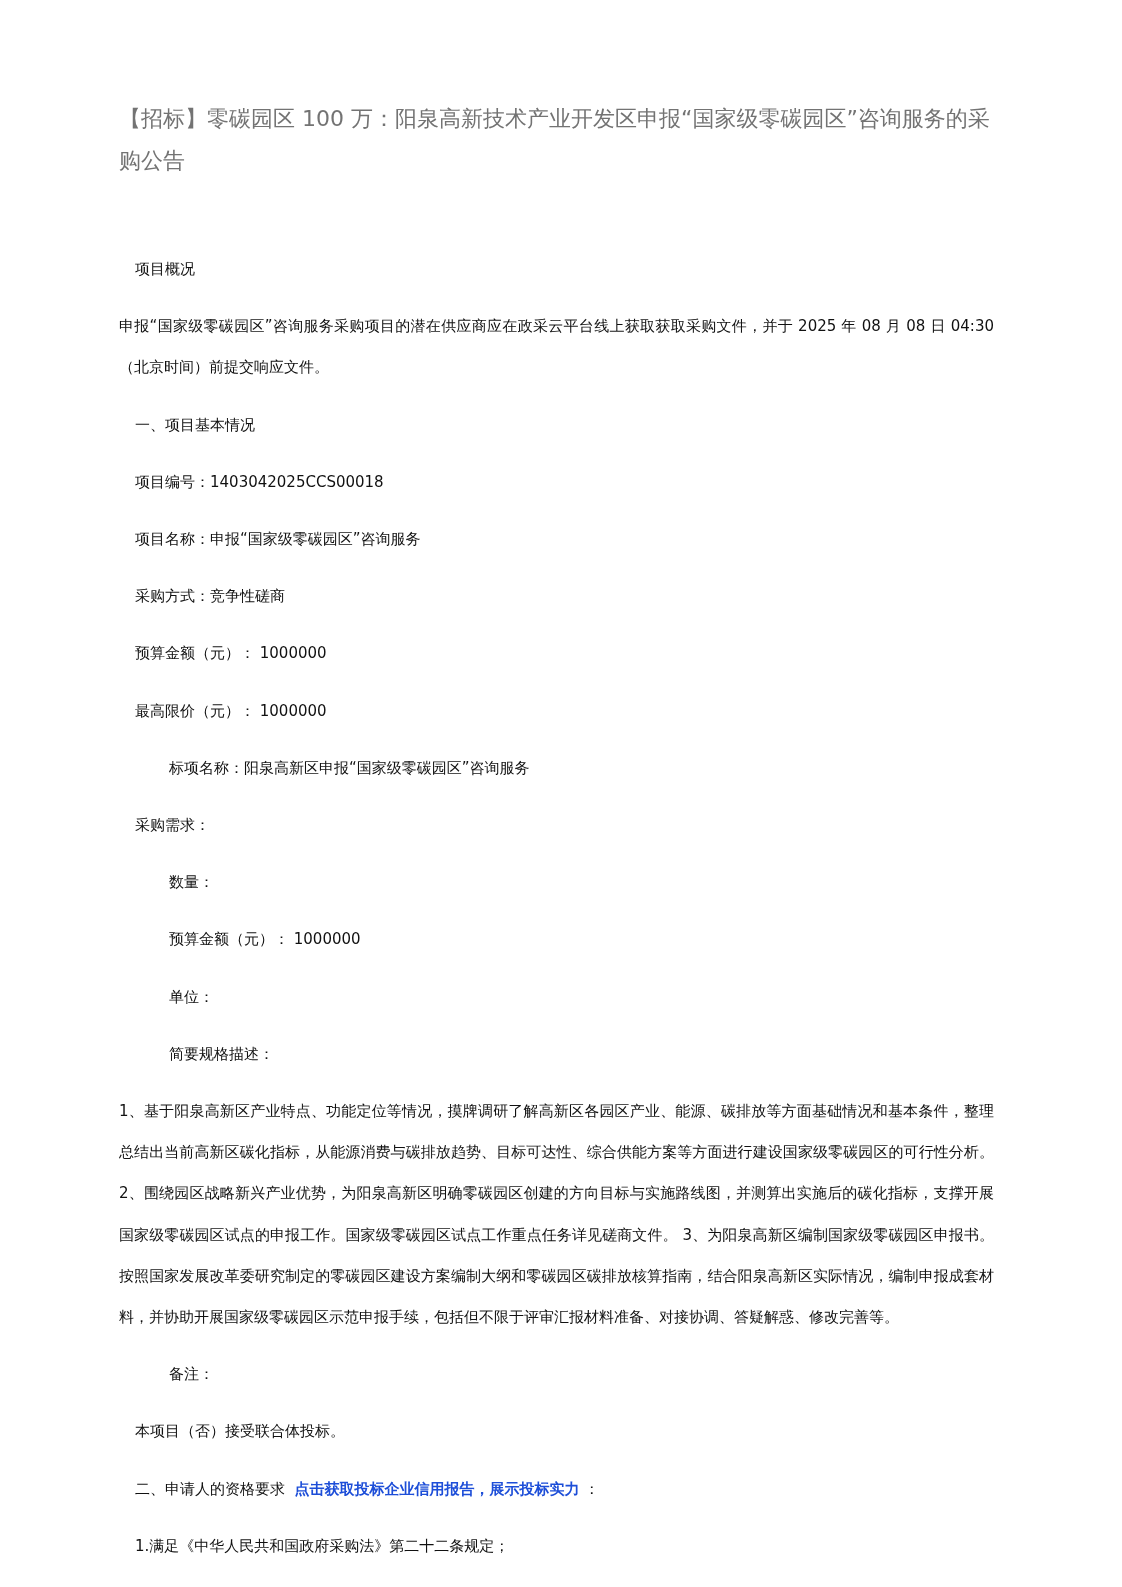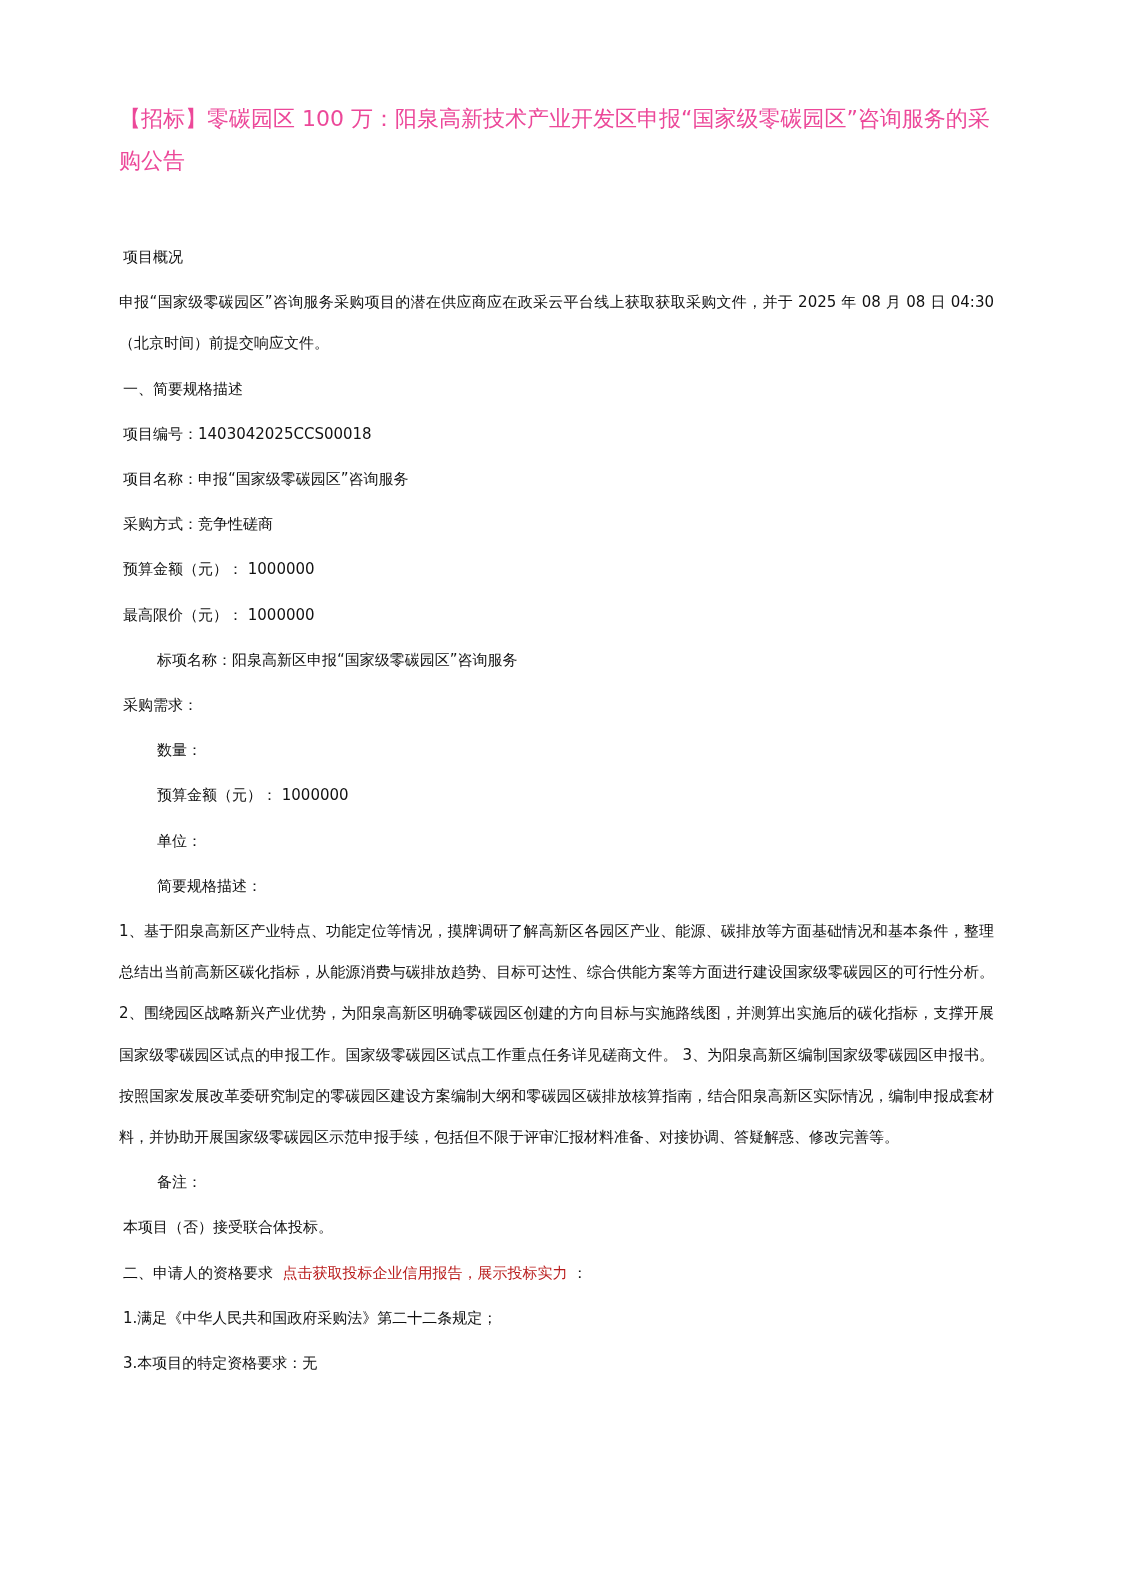--- a/index.html
+++ b/index.html
@@ -21,62 +21,63 @@
       top: 0;
       width: 875px;
     }
     .title {
       position: absolute;
       top: 98px;
       left: 0;
       width: 880px;
       font-size: 22px;
       line-height: 42px;
-      color: #ec4899;
+      color: #737373;
       letter-spacing: 0;
     }
     .body {
       position: absolute;
       top: 233px;
       left: 0;
       width: 875px;
       font-size: 15px;
       line-height: 41.2px;
     }
     .line {
       white-space: nowrap;
-      margin: 4px;
+      margin: 16px;
     }
     .para {
       margin: 0;
       text-align: justify;
       text-justify: inter-character;
     }
     .indent {
       padding-left: 34px;
     }
     .link {
-      color: #b91c1c;
+      color: #1d4ed8;
       text-decoration: none;
       cursor: pointer;
+      font-weight: bold;
     }
   </style>
 </head>
 <body>
 
 <div class="page">
 
   <h1 class="title" style="margin:0;font-weight:normal;">【招标】零碳园区 100 万：阳泉高新技术产业开发区申报“国家级零碳园区”咨询服务的采购公告</h1>
 
   <div class="body">
 
     <p class="line">项目概况</p>
     <p class="para">申报“国家级零碳园区”咨询服务采购项目的潜在供应商应在政采云平台线上获取获取采购文件，并于 2025 年 08 月 08 日 04:30（北京时间）前提交响应文件。</p>
 
-    <p class="line">一、简要规格描述</p>
+    <p class="line">一、项目基本情况</p>
 
     <p class="line"><span>项目编号：</span><span>1403042025CCS00018</span></p>
 
     <p class="line"><span>项目名称：</span><span>申报“国家级零碳园区”咨询服务</span></p>
 
     <p class="line"><span>采购方式：</span><span>竞争性磋商</span></p>
 
     <p class="line"><span>预算金额（元）：</span> <span>1000000</span></p>
 
     <p class="line"><span>最高限价（元）：</span> <span>1000000</span></p>

